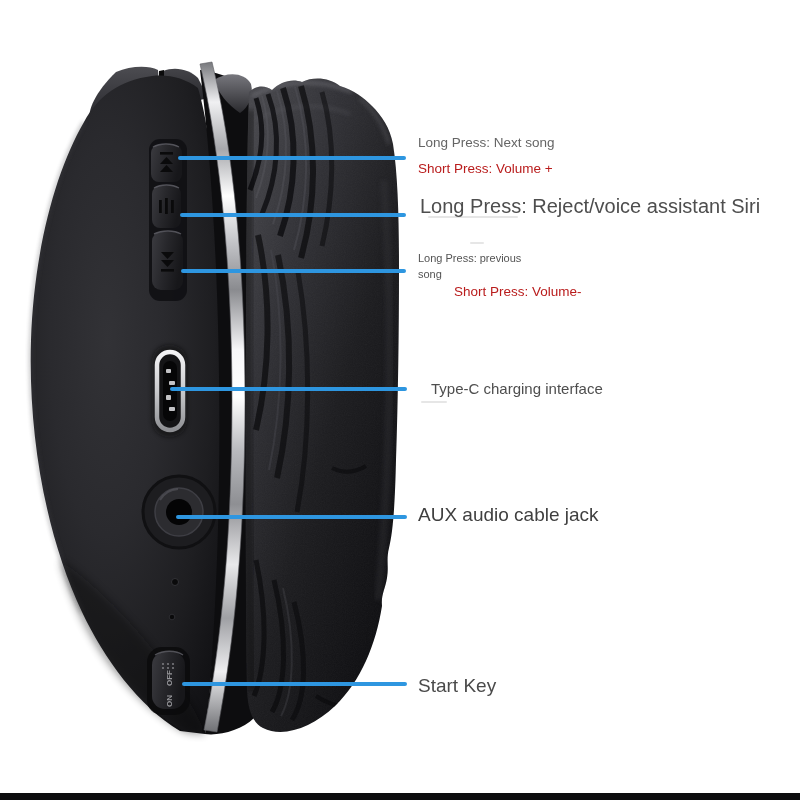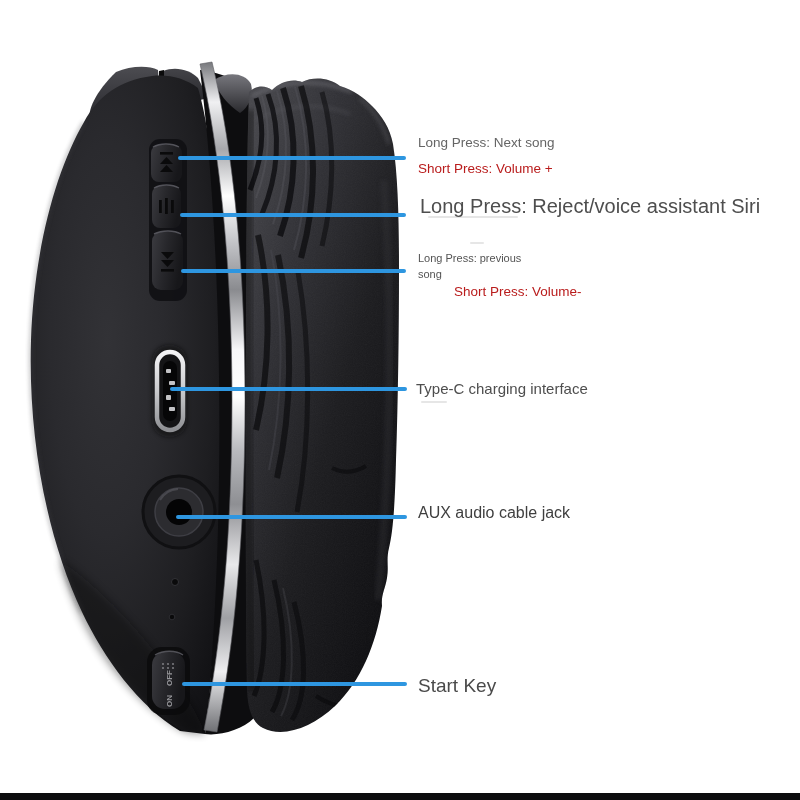--- a/index.html
+++ b/index.html
@@ -14,21 +14,21 @@
     position:absolute;height:4px;border-radius:2px;
     background:#2e96e0;z-index:10;
   }
   .callout-label{position:absolute;z-index:11;white-space:nowrap;}
   .lbl-sm{font-size:13.5px;color:#656565;}
   .lbl-sm2{font-size:13.5px;color:#b91c1c;}
   .lbl-md{font-size:20px;color:#4e4e4e;}
   .lbl-md2{font-size:14.5px;color:#5f5f5f;}
   .lbl-md3{font-size:11px;color:#535353;line-height:16px;white-space:pre-line;}
   .lbl-md4{font-size:15px;color:#4e4e4e;}
-  .lbl-lg{font-size:16px;color:#3f3f3f;}
+  .lbl-lg{font-size:19px;color:#3f3f3f;}
   .lbl-lg2{font-size:19px;color:#4a4a4a;}
   .ghost-mark{position:absolute;background:#9a9a9a;opacity:.25;z-index:9;border-radius:1px;}
   .bottom-bar{position:absolute;left:0;top:793px;width:800px;height:7px;background:#0d0d0e;z-index:5;}
 </style>
 </head>
 <body>
 
 <div class="stage">
 
   <svg class="product-svg" width="800" height="800" viewBox="0 0 800 800">
@@ -250,21 +250,21 @@
 
   <div class="callout-label lbl-sm" style="left:418px;top:135px;">Long Press: Next song</div>
   <div class="callout-label lbl-sm2" style="left:418px;top:161px;">Short Press: Volume +</div>
 
   <div class="callout-label lbl-md" style="left:420px;top:195px;">Long Press: Reject/voice assistant Siri</div>
 
   <div class="callout-label lbl-md3" style="left:418px;top:250px;">Long Press: previous
 song</div>
   <div class="callout-label lbl-sm2" style="left:418px;top:284px;margin-left:36px;">Short Press: Volume-</div>
 
-  <div class="callout-label lbl-md4" style="left:416px;top:380px;">Type-C charging interface</div>
+  <div class="callout-label lbl-md4" style="left:431px;top:380px;">Type-C charging interface</div>
   <div class="callout-label lbl-lg" style="left:418px;top:504px;">AUX audio cable jack</div>
   <div class="callout-label lbl-lg2" style="left:418px;top:675px;text-align:center;">Start Key</div>
 
   <div class="ghost-mark" style="left:428px;top:216px;width:90px;height:2px;"></div>
   <div class="ghost-mark" style="left:470px;top:242px;width:14px;height:2px;"></div>
   <div class="ghost-mark" style="left:421px;top:401px;width:26px;height:2px;"></div>
 
   <div class="bottom-bar"></div>
 </div>
 

